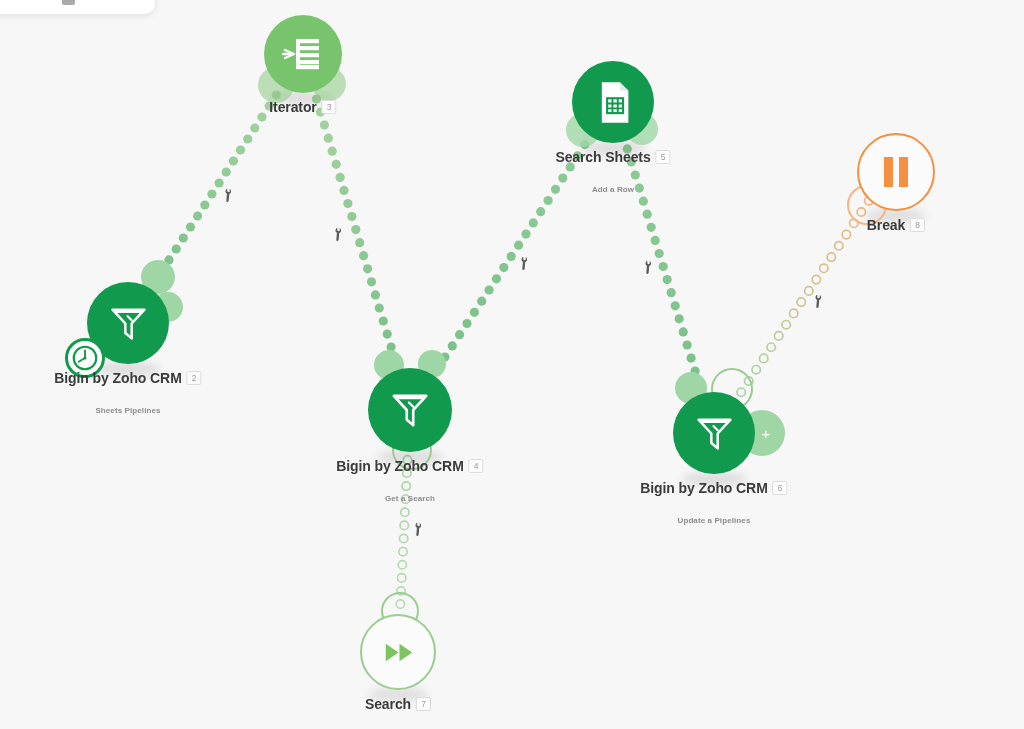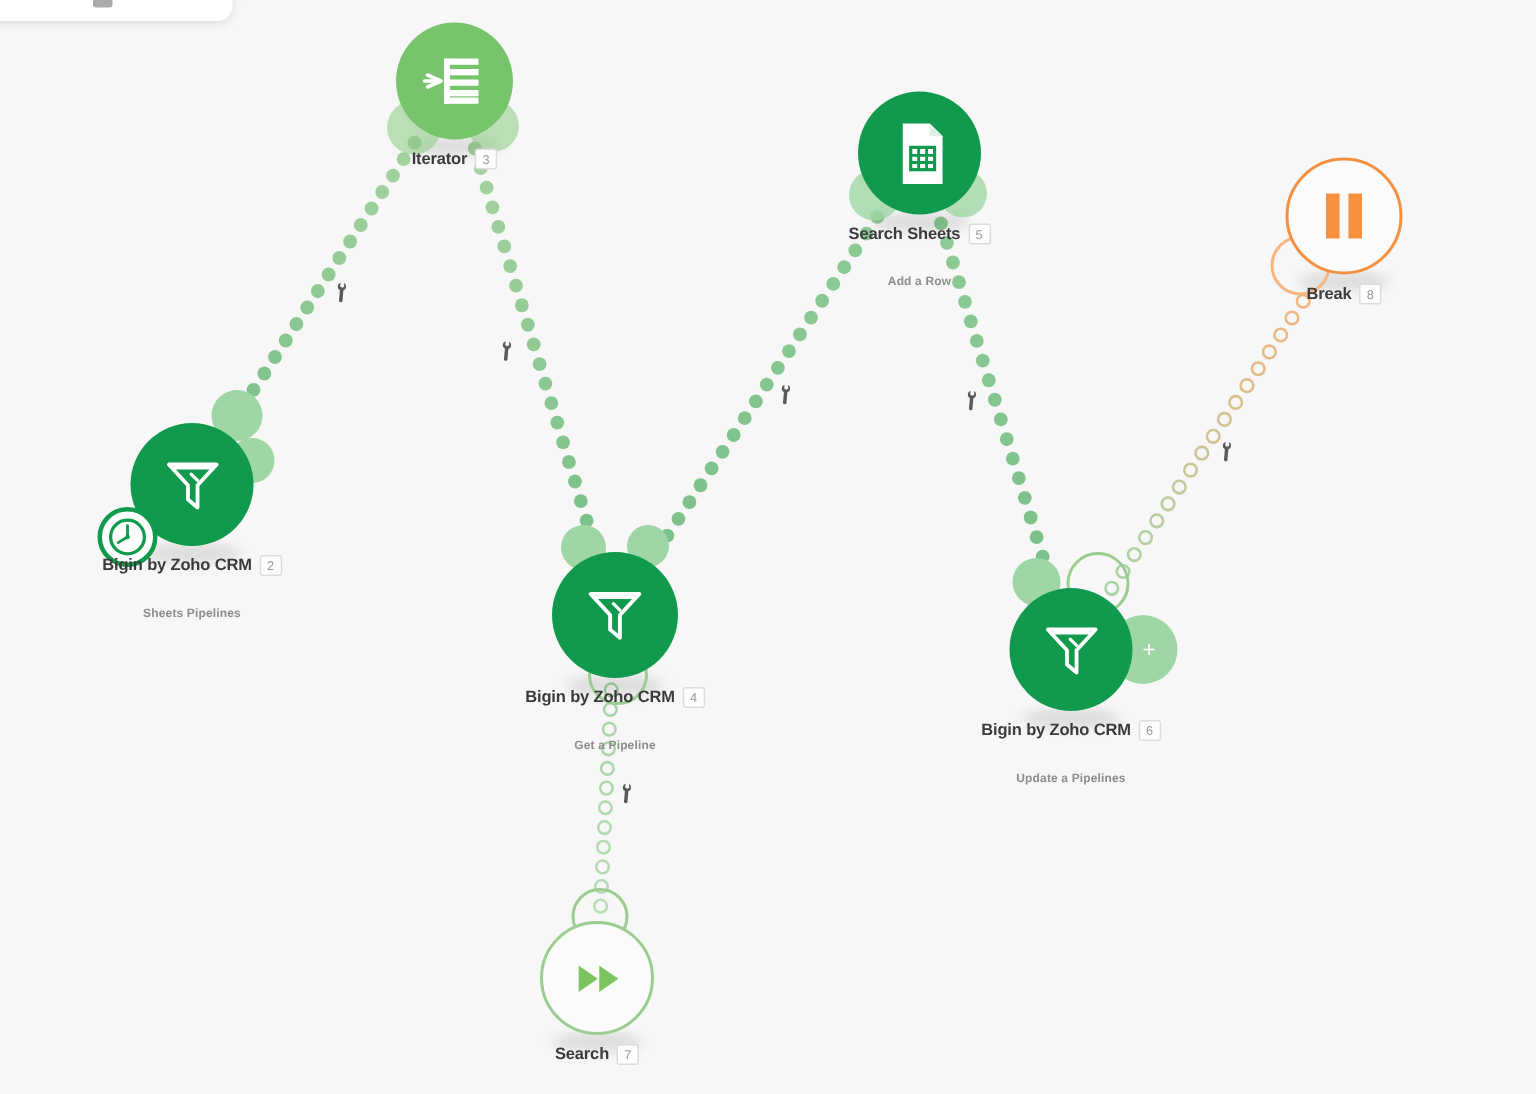--- a/index.html
+++ b/index.html
@@ -86,21 +86,21 @@
     text-align: center;
     z-index: 30;
   }
   .label-row {
     display: flex;
     align-items: center;
     justify-content: center;
     gap: 5px;
   }
   .label-name {
-    font-size: 11px;
+    font-size: 14px;
     font-weight: bold;
     color: #3b3b3b;
     letter-spacing: -0.1px;
   }
   .label-badge {
     font-size: 8.5px;
     color: #9a9a9a;
     border: 1px solid #dcdcdc;
     background: #fdfdfd;
     border-radius: 2px;
@@ -359,21 +359,21 @@
                 <path d="M13 13 H35" stroke="#ffffff" stroke-width="2.2" stroke-linecap="round"></path>
                 <path d="M23 17 L27 21" stroke="#ffffff" stroke-width="2" stroke-linecap="round"></path>
               </svg>
             </span>
           </div>
           <div class="node-label">
             <div class="label-row">
               <span class="label-name">Bigin by Zoho CRM</span>
               <span class="label-badge">4</span>
             </div>
-            <div class="label-sub">Get a Pipeline</div>
+            <div class="label-sub">Get a Search</div>
           </div>
         </div>
       </div>
       <div class="node" style="left: 613px; top: 102px;">
         <div class="node-shadow" style="width: 65.6px; height: 13.94px; top: 80px;"></div>
         <div style="position: relative; width: 82px; height: 82px;">
           <div class="petal solid-mint" style="width: 34px; height: 34px; left: -6px; top: 52px; opacity: 0.8;"></div>
           <div class="petal solid-mint" style="width: 32px; height: 32px; left: 54px; top: 52px; opacity: 0.8;"></div>
           <div class="bubble filled-dark" style="width: 82px; height: 82px; position: relative; z-index: 5;">
             <span style="display: flex; align-items: center; justify-content: center;">
@@ -433,21 +433,21 @@
             </span>
           </div>
           <div class="node-label">
             <div class="label-row">
               <span class="label-name">Search</span>
               <span class="label-badge">7</span>
             </div>
           </div>
         </div>
       </div>
-      <div class="node" style="left: 896px; top: 144px;">
+      <div class="node" style="left: 896px; top: 172px;">
         <div class="node-shadow" style="width: 62.4px; height: 13.26px; top: 76px;"></div>
         <div style="position: relative; width: 78px; height: 78px;">
           <div class="petal ring-orange" style="width: 36px; height: 36px; left: -10px; top: 52px;"></div>
           <div class="bubble outline-orange" style="width: 78px; height: 78px; position: relative; z-index: 5;">
             <span class="pause-icon" style="display: flex; align-items: center; justify-content: center;">
               <i></i>
               <i></i>
             </span>
           </div>
           <div class="node-label">

